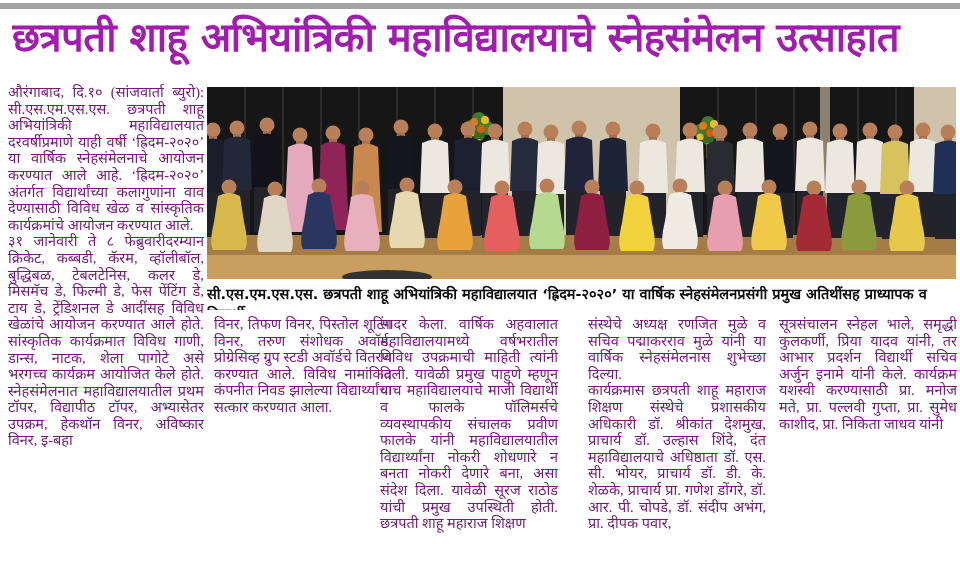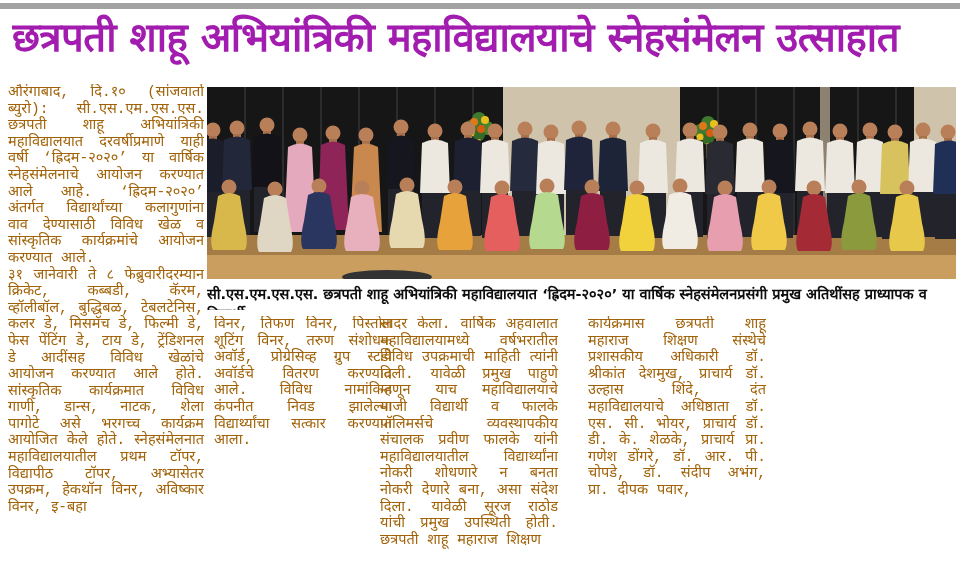--- a/index.html
+++ b/index.html
@@ -10,22 +10,22 @@
     background:#ffffff; overflow:hidden; color:#111;
   }
   .top-rule { position:absolute; left:0; top:3px; width:960px; height:6px; }
   .headline {
     position:absolute; left:12px; top:12px; width:940px; height:62px;
     font-size:40px; font-weight:800; line-height:1.25; white-space:nowrap;
     overflow:hidden; color:#a21caf; letter-spacing:-0.5px;
     font-family:"DejaVu Sans","Liberation Sans",sans-serif;
   }
   .body-text p {
-    text-align:justify; font-size:14.5px; line-height:16.6px; color:#a16207;
-    font-family:Liberation Mono, monospace;
+    text-align:justify; font-size:14.5px; line-height:16.6px; color:#701a75;
+    font-family:Liberation Serif, serif;
   }
   .col-left { position:absolute; left:8px; top:84px; width:196px; height:494px; overflow:hidden; }
   .photo-frame {
     position:absolute; left:207px; top:87px; width:749px; height:192px;
     overflow:hidden; background:#cfc3ab;
   }
   .photo-frame svg { display:block; width:100%; height:100%; }
   .caption {
     position:absolute; left:207px; top:284px; width:749px; height:26px;
     font-weight:700; font-size:14.5px; line-height:1.4; color:#0d0d0d; overflow:hidden;
@@ -159,19 +159,21 @@
 
   <div class="bcol bcol-2 body-text">
     <p>विनर, तिफण विनर, पिस्तोल शूटिंग विनर, तरुण संशोधक अवॉर्ड, प्रोग्रेसिव्ह ग्रुप स्टडी अवॉर्डचे वितरण करण्यात आले. विविध नामांकित कंपनीत निवड झालेल्या विद्यार्थ्यांचा सत्कार करण्यात आला.</p>
   </div>
 
   <div class="bcol bcol-3 body-text">
     <p>सादर केला. वार्षिक अहवालात महाविद्यालयामध्ये वर्षभरातील विविध उपक्रमाची माहिती त्यांनी दिली. यावेळी प्रमुख पाहुणे म्हणून याच महाविद्यालयाचे माजी विद्यार्थी व फालके पॉलिमर्सचे व्यवस्थापकीय संचालक प्रवीण फालके यांनी महाविद्यालयातील विद्यार्थ्यांना नोकरी शोधणारे न बनता नोकरी देणारे बना, असा संदेश दिला. यावेळी सूरज राठोड यांची प्रमुख उपस्थिती होती. छत्रपती शाहू महाराज शिक्षण</p>
   </div>
 
   <div class="bcol bcol-4 body-text">
+    <p>संस्थेचे अध्यक्ष रणजित मुळे व सचिव पद्माकरराव मुळे यांनी या वार्षिक स्नेहसंमेलनास शुभेच्छा दिल्या.</p>
     <p>कार्यक्रमास छत्रपती शाहू महाराज शिक्षण संस्थेचे प्रशासकीय अधिकारी डॉ. श्रीकांत देशमुख, प्राचार्य डॉ. उल्हास शिंदे, दंत महाविद्यालयाचे अधिष्ठाता डॉ. एस. सी. भोयर, प्राचार्य डॉ. डी. के. शेळके, प्राचार्य प्रा. गणेश डोंगरे, डॉ. आर. पी. चोपडे, डॉ. संदीप अभंग, प्रा. दीपक पवार,</p>
   </div>
 
   <div class="bcol bcol-5 body-text">
+    <p>सूत्रसंचालन स्नेहल भाले, समृद्धी कुलकर्णी, प्रिया यादव यांनी, तर आभार प्रदर्शन विद्यार्थी सचिव अर्जुन इनामे यांनी केले. कार्यक्रम यशस्वी करण्यासाठी प्रा. मनोज मते, प्रा. पल्लवी गुप्ता, प्रा. सुमेध काशीद, प्रा. निकिता जाधव यांनी</p>
   </div>
 
 </div>
 
 </body></html>

